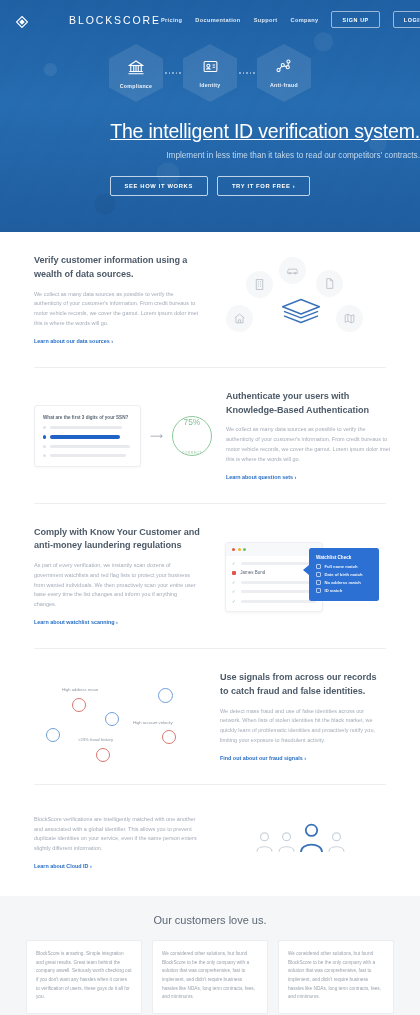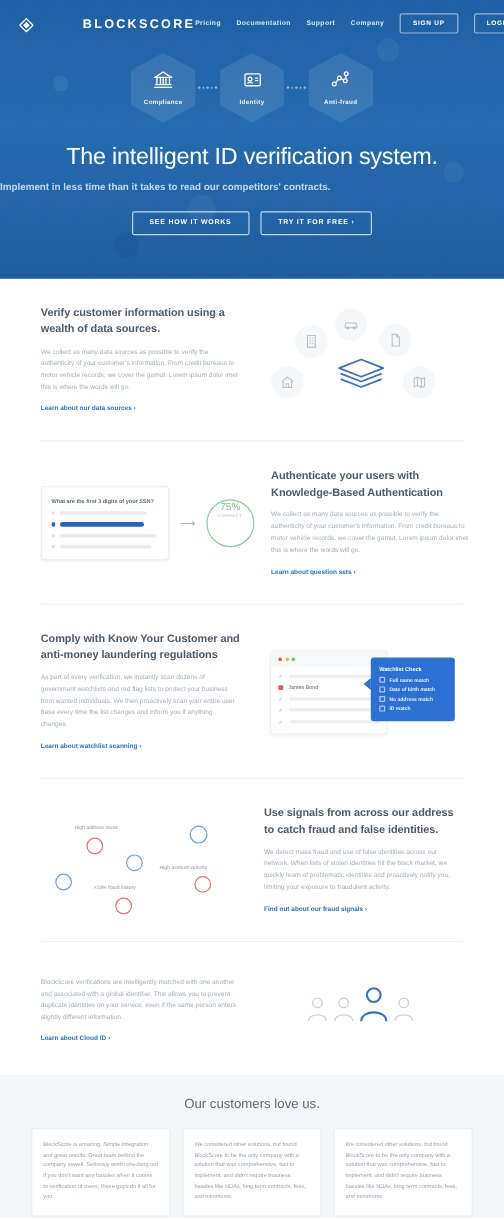--- a/index.html
+++ b/index.html
@@ -30,21 +30,21 @@
       radial-gradient(circle at 25% 88%, rgba(0,0,0,0.05) 0 10px, transparent 11px);
     pointer-events: none;
   }
   .hero-inner { position: relative; z-index: 3; }
 
   
   .nav { display: flex; align-items: center; padding: 11px 16px 0 16px; }
   .brand { display: flex; align-items: center; gap: 5px; }
   .brand-mark { width: 12px; height: 12px; }
   .brand-name {
-    color: #fff; font-size: 10.5px; letter-spacing: 1.9px; font-weight: 700; padding-left: 36px;
+    color: #fff; font-size: 10.5px; letter-spacing: 1.9px; font-weight: 400; padding-left: 36px;
   }
   .nav-links { margin-left: auto; display: flex; align-items: center; gap: 13px; }
   .nav-link {
     color: #dce9f6; font-size: 5.6px; letter-spacing: .35px; font-weight: 600;
     text-decoration: none; white-space: nowrap;
   }
   .nav-btn {
     color: #ffffff; font-size: 5.4px; letter-spacing: .6px; font-weight: 600;
     border: 1px solid rgba(255,255,255,0.55); border-radius: 2px;
     padding: 4.5px 10px; white-space: nowrap; background: transparent;
@@ -68,25 +68,25 @@
   .badge-label {
     color: #eaf2fb; font-size: 5.2px; font-weight: 700; letter-spacing: .3px;
   }
   .dots { display: flex; gap: 2px; align-items: center; margin: 0 2px; }
   .dots span {
     width: 1.6px; height: 1.6px; border-radius: 50%;
     background: rgba(255,255,255,0.55);
   }
 
   .hero-title {
-    text-align: center; color: #ffffff; font-size: 19.5px; font-weight: 400;
-    margin-top: 18px; letter-spacing: -0.2px;
+    text-align: right; color: #ffffff; font-size: 19.5px; font-weight: 400;
+    margin-top: 18px; letter-spacing: -0.2px; text-decoration: underline;
   }
   .hero-sub {
-    text-align: left; color: #c3d9ef; font-size: 8.2px; font-weight: 700;
+    text-align: right; color: #c3d9ef; font-size: 8.2px; font-weight: 400;
     margin-top: 8px;
   }
   .hero-ctas {
     display: flex; justify-content: center; gap: 9px; margin-top: 16px;
   }
   .cta {
     color: #fff; font-size: 5.8px; font-weight: 700; letter-spacing: .65px;
     border: 1px solid rgba(255,255,255,0.72); border-radius: 2px;
     padding: 6px 14px; background: transparent; white-space: nowrap;
   }
@@ -132,21 +132,21 @@
   .kba-dot {
     width: 3.2px; height: 3.2px; border-radius: 50%; background: #dfe3e8; flex: none;
   }
   .kba-dot.on { background: #1f63c4; }
   .kba-bar { height: 3.4px; border-radius: 2px; background: #e8eaee; }
   .kba-bar.on { background: #1f63c4; }
   .arrow-r { color: #9aa3ad; font-size: 9px; }
   .ring {
     width: 40px; height: 40px; border-radius: 50%;
     border: 1.6px solid #8cc99a; display: flex; flex-direction: column;
-    align-items: center; justify-content: flex-start;
+    align-items: center; justify-content: space-between;
   }
   .ring-pct { font-size: 8.4px; color: #7fc08f; font-weight: 400; }
   .ring-cap { font-size: 3.4px; color: #9dc9a8; letter-spacing: .5px; margin-top: 1px; }
 
   
   .wl-art { position: relative; width: 158px; height: 78px; }
   .wl-card {
     position: absolute; left: 4px; top: 4px; width: 98px;
     background: #fff; border: 1px solid #edeff2; border-radius: 3px;
     box-shadow: 0 1px 3px rgba(0,0,0,0.05); overflow: hidden;
@@ -462,21 +462,21 @@
           <div class="fr-node fr-blue" style="left:118px; top:12px; width:15px; height:15px;"></div>
           <div class="fr-node fr-blue" style="left:6px; top:52px; width:14px; height:14px;"></div>
           <div class="fr-node fr-red" style="left:122px; top:54px; width:14px; height:14px;"></div>
           <div class="fr-node fr-red" style="left:56px; top:72px; width:14px; height:14px;"></div>
           <span class="fr-lbl" style="left:22px; top:11px;">High address reuse</span>
           <span class="fr-lbl" style="left:93px; top:44px;">High account velocity</span>
           <span class="fr-lbl" style="left:38px; top:61px;">&gt;23% fraud history</span>
         </div>
       </div>
       <div class="col-text">
-        <div class="sec-title">Use signals from across our address to catch fraud and false identities.</div>
+        <div class="sec-title">Use signals from across our records to catch fraud and false identities.</div>
         <div class="sec-body">We detect mass fraud and use of false identities across our network. When lists of stolen identities hit the black market, we quickly learn of problematic identities and proactively notify you, limiting your exposure to fraudulent activity.</div>
         <a class="sec-link" href="#">Find out about our fraud signals ›</a>
       </div>
     </div>
 
     <div class="section">
       <div class="col-text">
         <div class="sec-body">BlockScore verifications are intelligently matched with one another and associated with a global identifier. This allows you to prevent duplicate identities on your service, even if the same person enters slightly different information.</div>
         <a class="sec-link" href="#">Learn about Cloud ID ›</a>
       </div>

